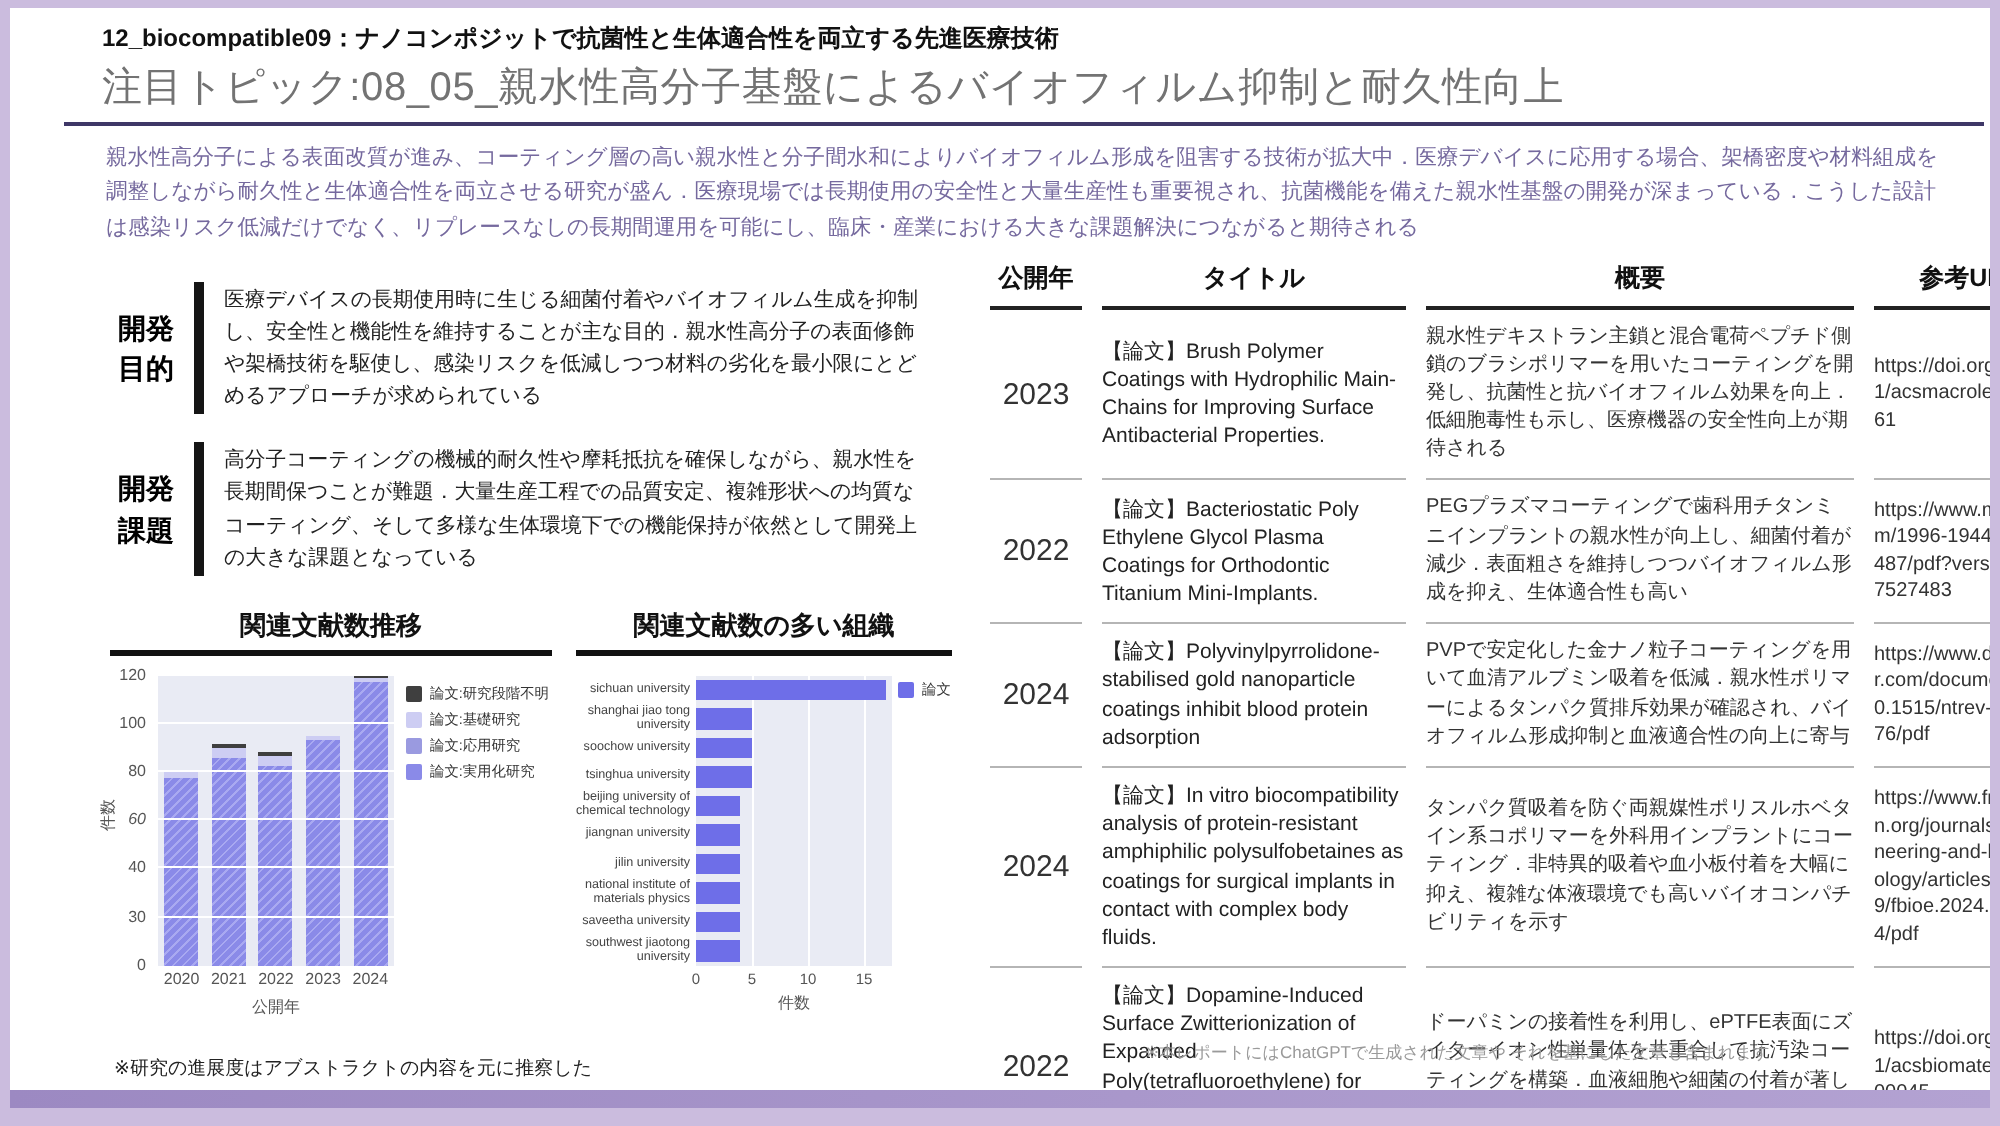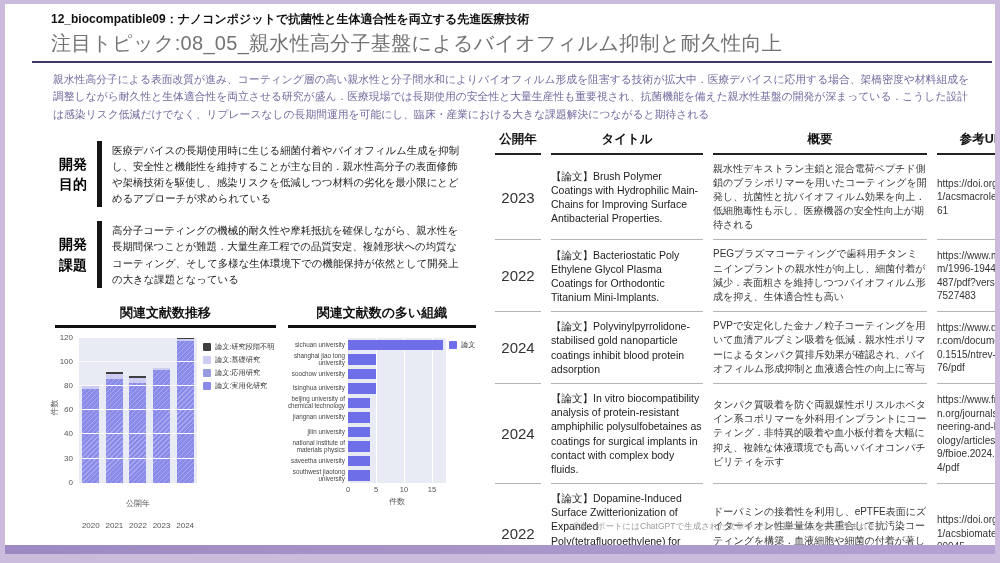--- a/index.html
+++ b/index.html
@@ -45,21 +45,21 @@
   .c1-canvas { position:relative; height:178px; }
   .c1-plot { position:absolute; left:26px; top:0; width:118px; height:145px; background:#e9ebf4; }
   .gridline-h { position:absolute; left:0; right:0; height:1px; background:#ffffff; }
   .c1-yticks { position:absolute; left:0; top:0; width:24px; height:145px; }
   .ytick { position:absolute; right:4px; font-size:8px; color:#555; }
   .c1-ylabel { position:absolute; left:-7px; top:64px; font-size:8px; color:#555; transform:rotate(-90deg); }
   .c1-bars { position:absolute; left:0; right:0; bottom:0; top:0; display:flex;
     justify-content:space-around; align-items:flex-end; }
   .bar-stack { width:17px; display:flex; flex-direction:column-reverse; }
   .c1-xticks { position:absolute; left:26px; top:147px; width:118px; display:flex; justify-content:space-around; }
-  .xtick { font-size:8px; color:#555;margin-top:36px; }
+  .xtick { font-size:8px; color:#555; }
   .c1-xlabel { position:absolute; left:26px; top:160px; width:118px; text-align:center; font-size:8px; color:#555; }
   .c1-legend { position:absolute; left:150px; top:4px; }
   .legend-item { display:flex; align-items:center; margin-bottom:3px; }
   .swatch { width:8px; height:8px; border-radius:1px; margin-right:4px; flex:none; }
   .legend-label { font-size:7.2px; color:#333; white-space:nowrap; }
 
   .c2-canvas { position:relative; height:178px; }
   .c2-labels { position:absolute; left:0; top:0; width:62px; }
   .c2-label-row { height:14.5px; display:flex; align-items:center; justify-content:flex-end;
     font-size:6.3px; color:#444; text-align:right; line-height:1.1; padding-right:3px; }
@@ -255,20 +255,21 @@
                 <div class="legend-item">
                   <div class="swatch" style="background: rgb(110, 110, 232);"></div>
                   <div class="legend-label">論文</div>
                 </div>
               </div>
           </div>
         </div>
 
       </div>
 
+      <div class="chart-note">※研究の進展度はアブストラクトの内容を元に推察した</div>
     </div>
 
     <div class="right-col">
       <table class="ref-table">
         <thead>
           <tr>
             <th class="col-year">公開年</th>
             <th class="col-paper-title">タイトル</th>
             <th class="col-summary">概要</th>
             <th class="col-reference-url">参考URL</th>

